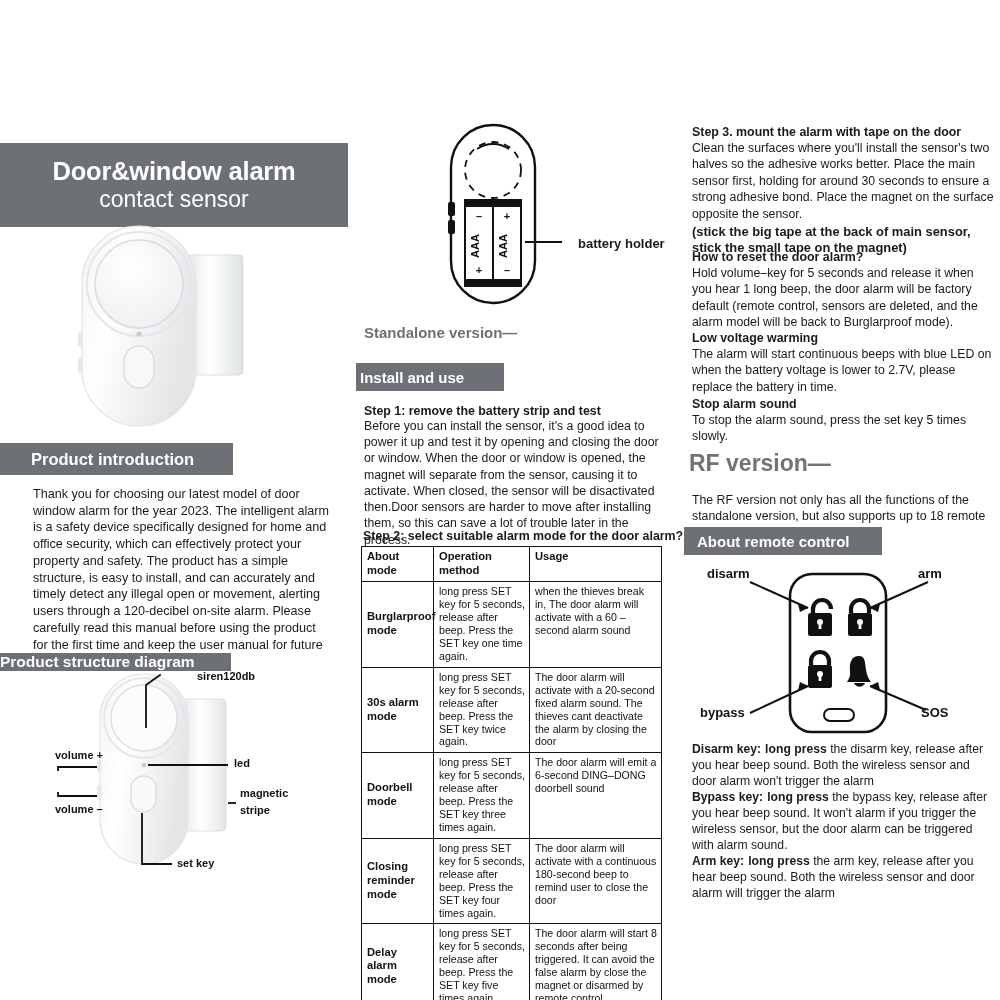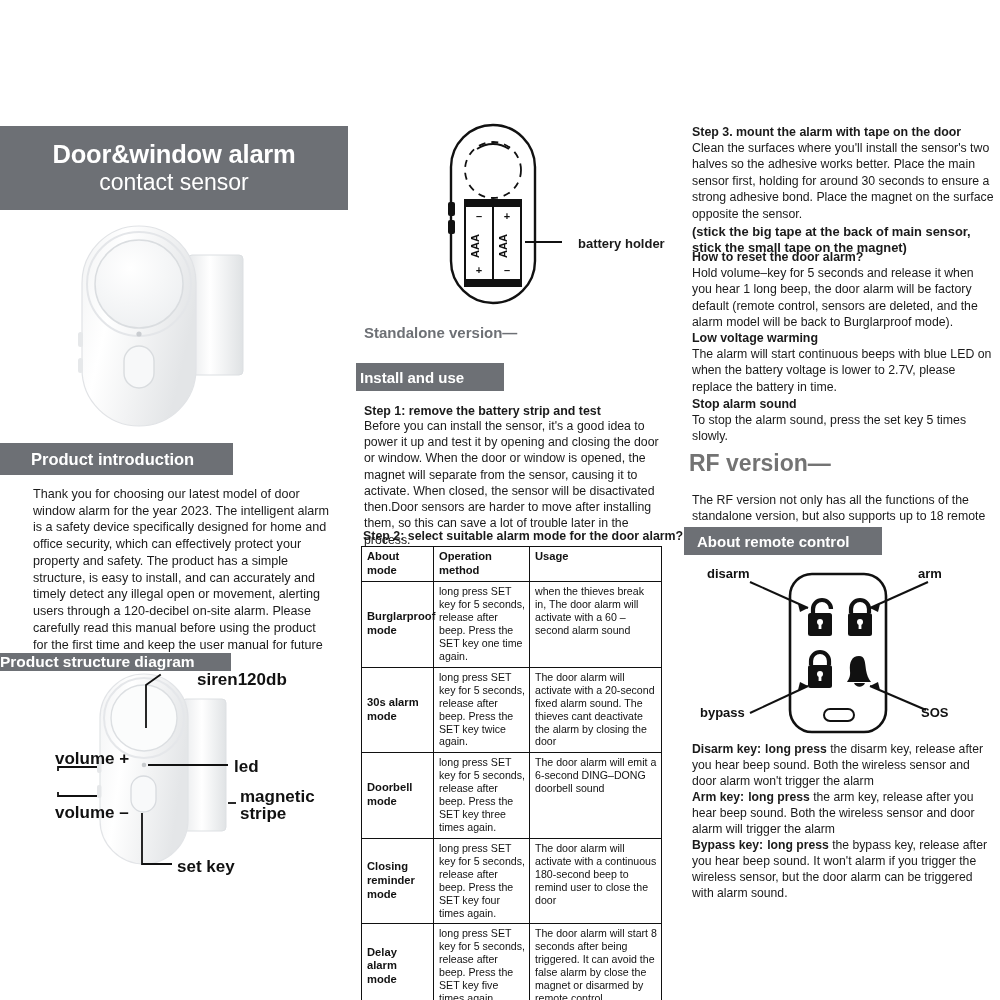--- a/index.html
+++ b/index.html
@@ -29,21 +29,21 @@
     font-weight: bold;
     display: flex;
     align-items: center;
     box-sizing: border-box;
   }
 
   
   .col-left { position: absolute; left: 0; top: 0; width: 352px; height: 1000px; }
 
   .title-banner {
-    position: absolute; left: 0; top: 126px;
+    position: absolute; left: 0; top: 143px;
     width: 348px; height: 84px;
     flex-direction: column;
     justify-content: center;
     align-items: center;
   }
   .title-line1 { font-size: 25.5px; font-weight: bold; letter-spacing: -0.2px; line-height: 1.1; }
   .title-line2 { font-size: 23px; font-weight: normal; line-height: 1.25; }
 
   .hero-photo {
     position: absolute; left: 62px; top: 222px;
@@ -63,21 +63,21 @@
     line-height: 1.33;
     color: #1b1b1b;
   }
   .bar-structure {
     position: absolute; left: 0; top: 653px;
     width: 231px; height: 18px;
     font-size: 15.5px;
   }
 
   .struct-diagram { position: absolute; left: 0; top: 661px; width: 352px; height: 230px; }
-  .lbl { position: absolute; font-size: 17px; font-weight: bold; color: #111; white-space: nowrap; }
+  .lbl { position: absolute; font-size: 11px; font-weight: bold; color: #111; white-space: nowrap; }
 
   
   .col-mid { position: absolute; left: 352px; top: 0; width: 328px; height: 1000px; }
 
   .battery-fig { position: absolute; left: 95px; top: 122px; width: 115px; height: 185px; }
   .lbl-battery { position: absolute; left: 226px; top: 236px; font-size: 13px; font-weight: bold; }
 
   .h-standalone {
     position: absolute; left: 12px; top: 324px;
     font-size: 15px; font-weight: bold; color: #6d7075;
@@ -418,21 +418,21 @@
       <span class="lbl" style="left:228px; top:6px; font-size:13px;">arm</span>
       <span class="lbl" style="left:10px; top:145px; font-size:13px;">bypass</span>
       <span class="lbl" style="left:231px; top:145px; font-size:13px;">SOS</span>
     </div>
 
     <div class="keydesc">
       <p>
         <b>Disarm key:</b><b style="margin-left:4px;">long press</b><span> the disarm key, release after you hear beep sound. Both the wireless sensor and door alarm won't trigger the alarm</span>
       </p>
       <p>
+        <b>Bypass key:</b><b style="margin-left:4px;">long press</b><span> the bypass key, release after you hear beep sound. It won't alarm if you trigger the wireless sensor, but the door alarm can be triggered with alarm sound.</span>
+      </p>
+      <p>
         <b>Arm key:</b><b style="margin-left:4px;">long press</b><span> the arm key, release after you hear beep sound. Both the wireless sensor and door alarm will trigger the alarm</span>
       </p>
-      <p>
-        <b>Bypass key:</b><b style="margin-left:4px;">long press</b><span> the bypass key, release after you hear beep sound. It won't alarm if you trigger the wireless sensor, but the door alarm can be triggered with alarm sound.</span>
-      </p>
     </div>
   </div>
 
 </div>
 
 </body></html>

